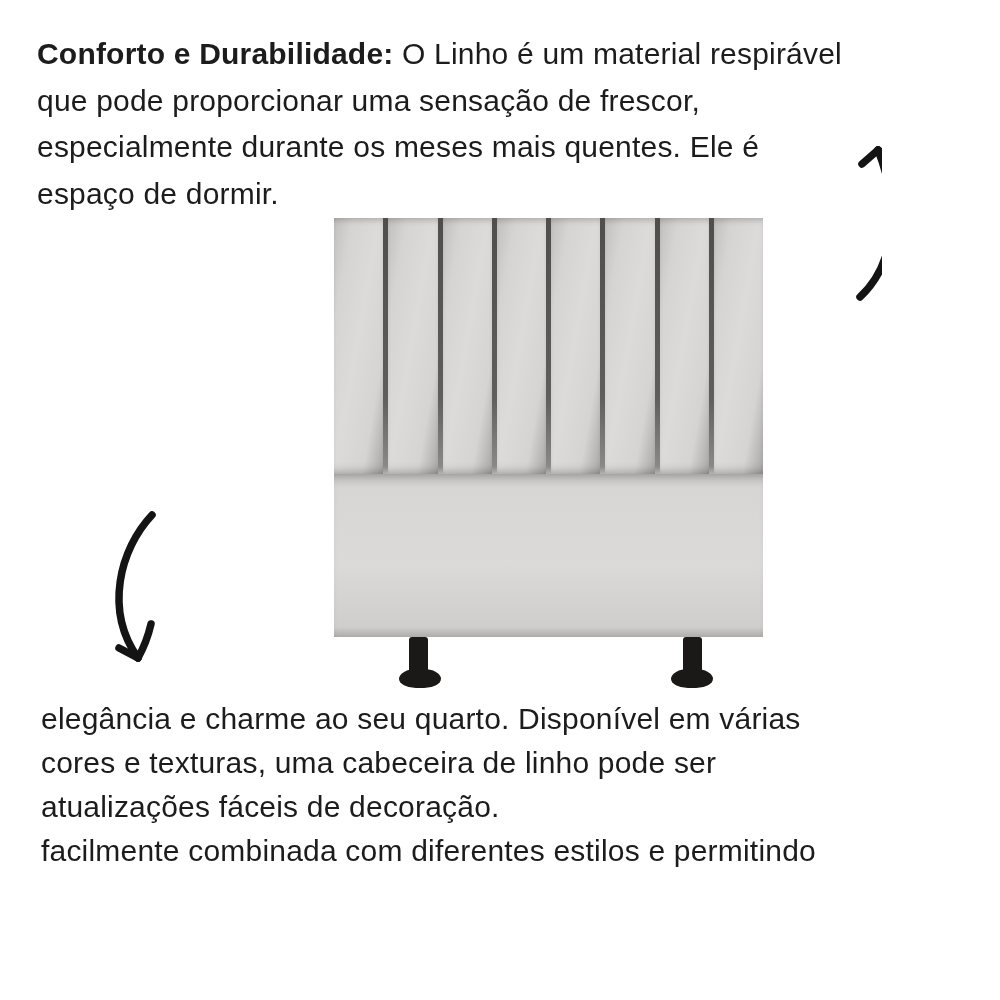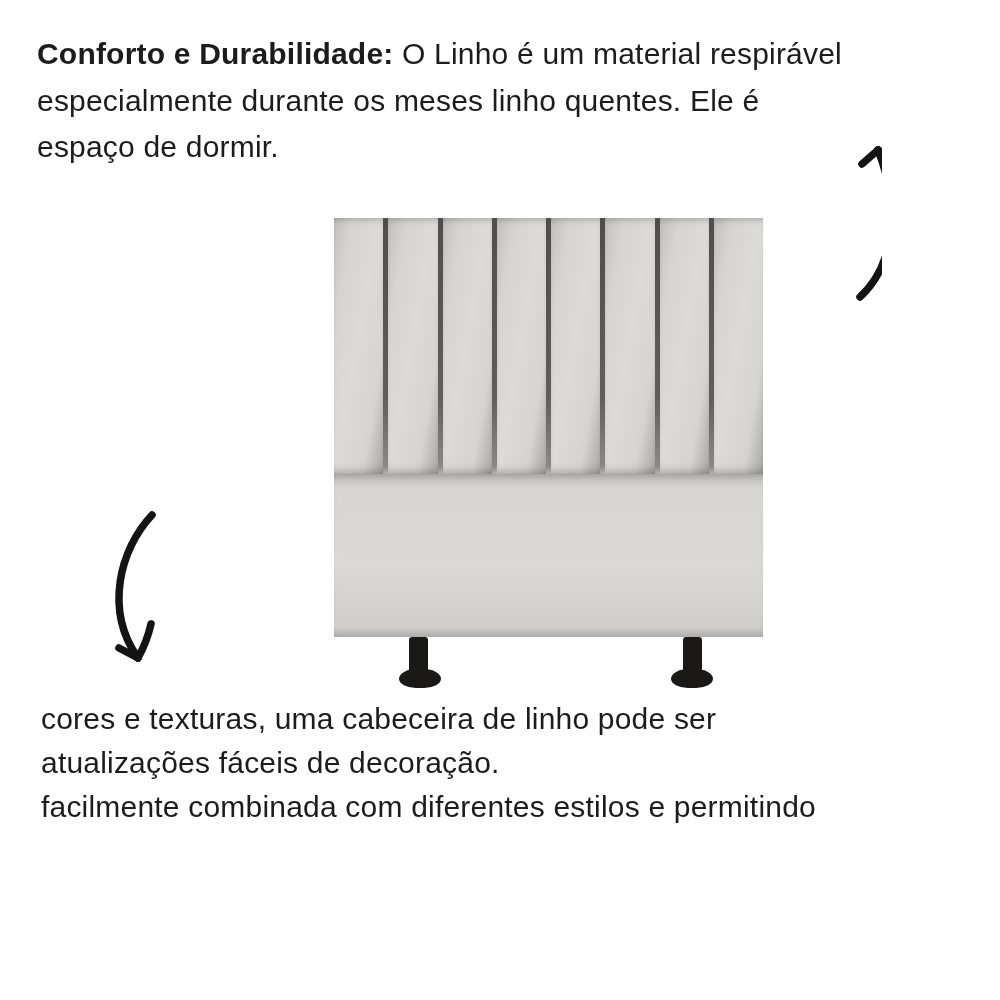--- a/index.html
+++ b/index.html
@@ -47,21 +47,22 @@
   #arrow-up{left:845px; top:132px;}
   #arrow-down{left:98px; top:502px;}
 </style>
 </head>
 <body>
 
 <div id="stage">
 
   <div id="text-top" class="text-block">
     <div class="line"><span class="heading">Conforto e Durabilidade:</span><span> O Linho é um material respirável</span></div>
-    <div class="line">especialmente durante os meses linho quentes. Ele é</div>
+    <div class="line">que pode proporcionar uma sensação de frescor,</div>
+    <div class="line">especialmente durante os meses mais quentes. Ele é</div>
     <div class="line">espaço de dormir.</div>
   </div>
 
   <div class="headboard">
     <div class="channels">
       <div class="panel"></div>
       <div class="panel"></div>
       <div class="panel"></div>
       <div class="panel"></div>
       <div class="panel"></div>
@@ -82,18 +83,19 @@
     <path d="M33 18 C 41 23, 49 28, 56 35"></path>
   </svg>
 
   <svg id="arrow-down" class="arrow" width="72" height="172" viewBox="0 0 72 172" aria-hidden="true">
     <path d="M54 13 C 22 47, 6 108, 40 156"></path>
     <path d="M40 156 L21 146"></path>
     <path d="M40 156 C 45 147, 50 135, 53 122"></path>
   </svg>
 
   <div id="text-bottom" class="text-block">
+    <div class="line">elegância e charme ao seu quarto. Disponível em várias</div>
     <div class="line">cores e texturas, uma cabeceira de linho pode ser</div>
     <div class="line">atualizações fáceis de decoração.</div>
     <div class="line">facilmente combinada com diferentes estilos e permitindo</div>
   </div>
 
 </div>
 
 </body></html>

